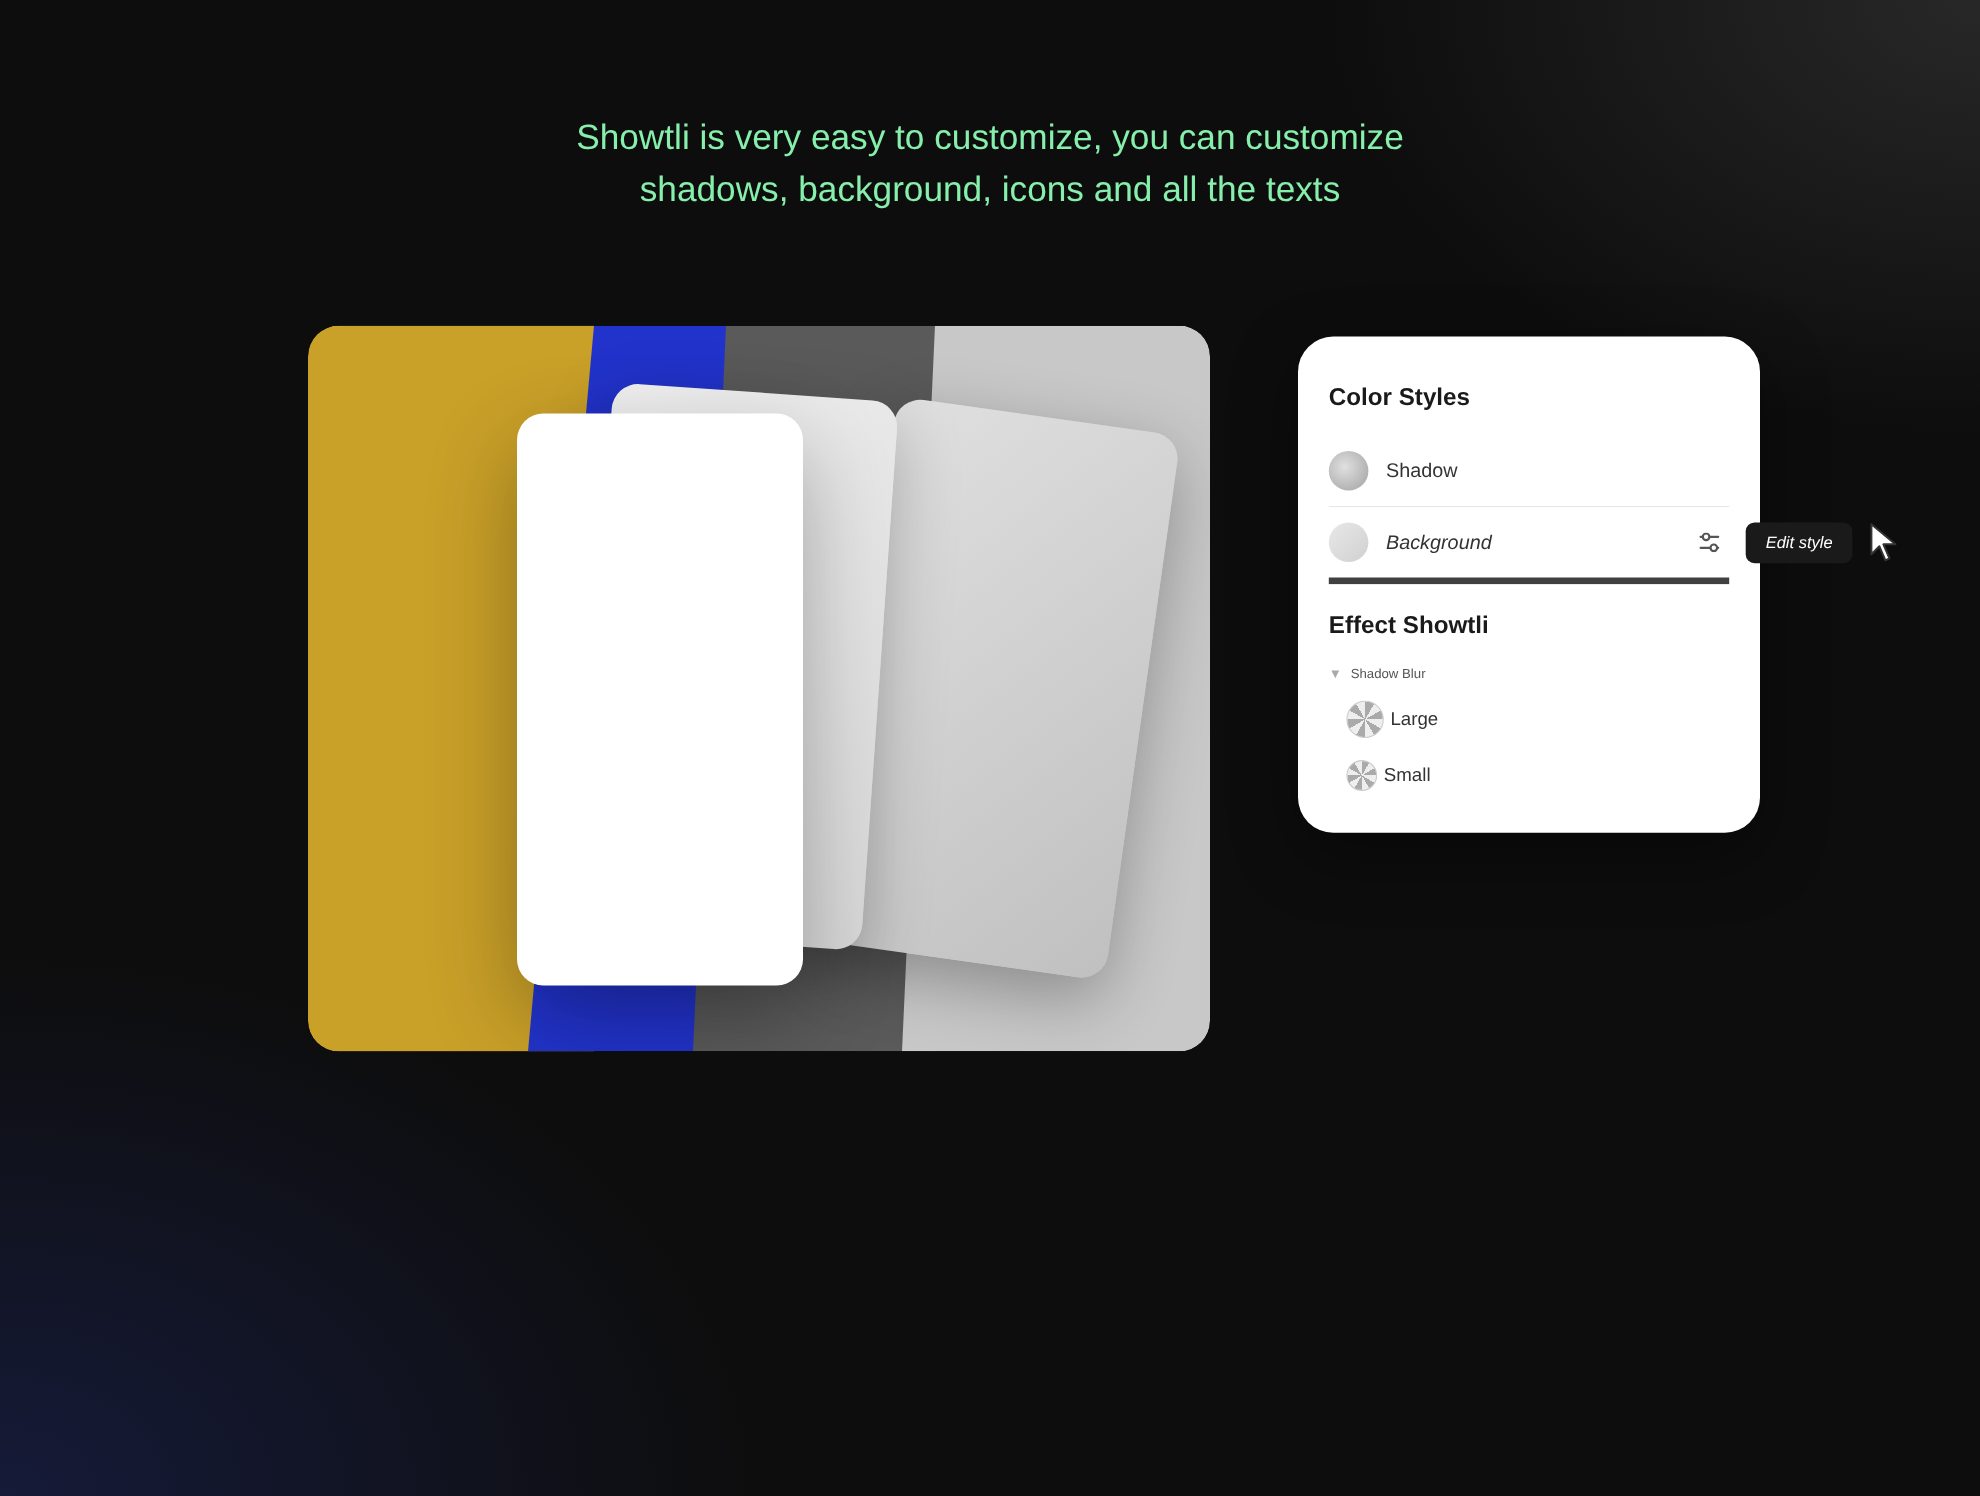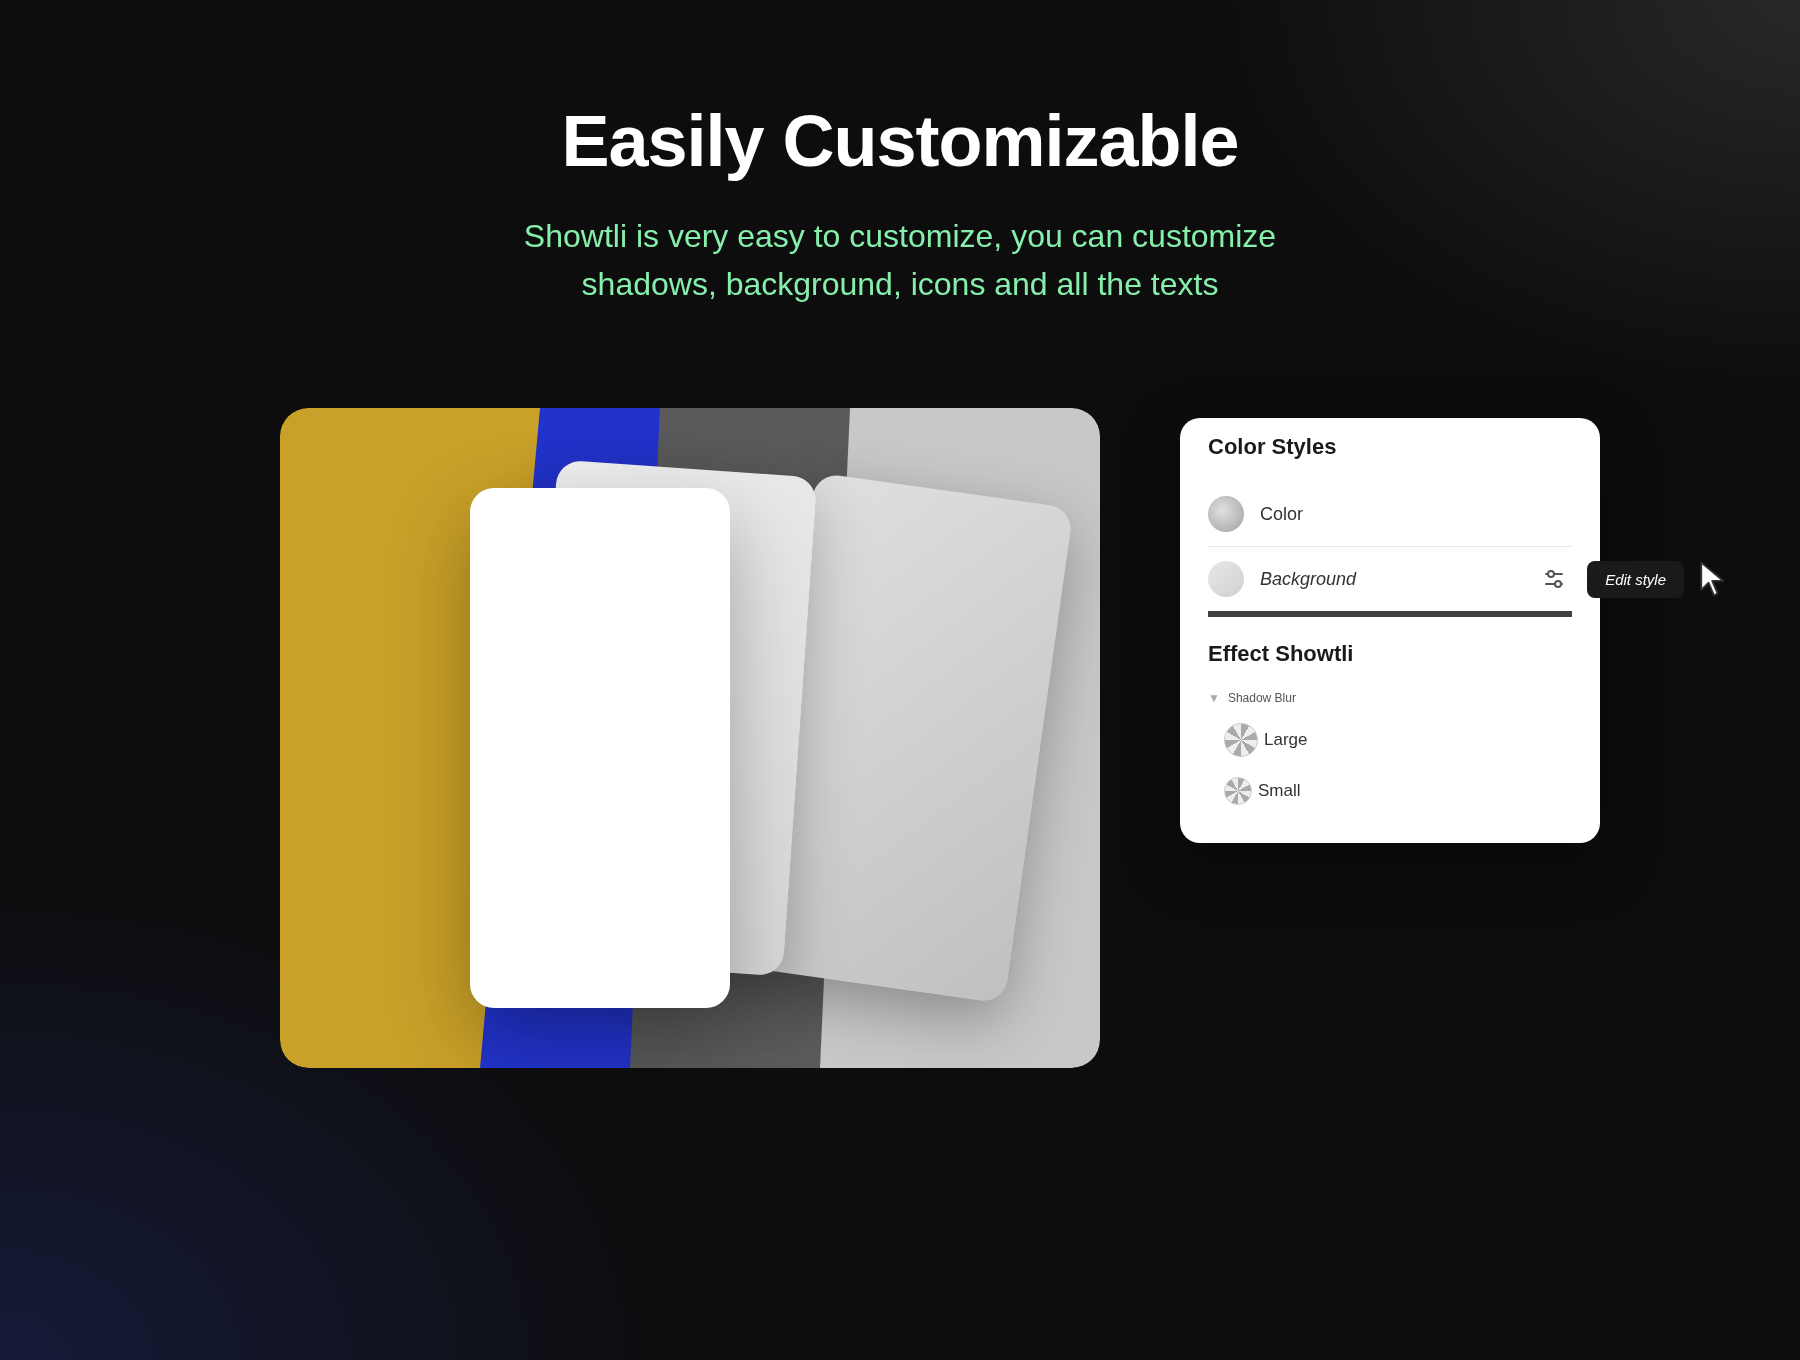--- a/index.html
+++ b/index.html
@@ -164,22 +164,22 @@
       box-shadow: 0 30px 80px rgba(0,0,0,0.3);
     }
 
     
     .color-panel {
       position: absolute;
       right: 0;
       top: 30px;
       width: 420px;
       background: #ffffff;
-      border-radius: 20px;
-      padding: 16px 28px 28px 28px;
+      border-radius: 32px;
+      padding: 42px 28px 28px 28px;
       z-index: 10;
       box-shadow: 0 20px 60px rgba(0,0,0,0.4);
     }
 
     .panel-title {
       font-size: 22px;
       font-weight: 700;
       color: #1a1a1a;
       margin-bottom: 22px;
     }
@@ -310,21 +310,20 @@
   </style>
 </head>
 <body>
 
 <div class="page-wrapper">
 
   <div class="bg-gradient-top-right"></div>
   <div class="bg-gradient-bottom-left"></div>
 
   <div class="header">
-    <h1 class="main-title">Easily Customizable</h1>
     <p class="subtitle">
       <span>Showtli is very easy to customize, you can customize</span><br>
       <span>shadows, background, icons and all the texts</span>
     </p>
   </div>
 
   <div class="content-area">
 
     <div class="card-showcase">
 
@@ -338,21 +337,21 @@
       <div class="card-back-right"></div>
       <div class="card-back-middle"></div>
       <div class="card-front"></div>
     </div>
 
     <div class="color-panel">
       <div class="panel-title">Color Styles</div>
 
       <div class="style-row">
         <div class="style-icon-circle icon-shadow"></div>
-        <span class="style-label">Color</span>
+        <span class="style-label">Shadow</span>
       </div>
 
       <div class="style-row active" style="position:relative;">
         <div class="style-icon-circle icon-background"></div>
         <span class="style-label">Background</span>
 
         <div class="edit-icon-btn">
           <svg width="20" height="18" viewBox="0 0 20 18" fill="none" xmlns="http://www.w3.org/2000/svg">
             <line x1="2" y1="4" x2="18" y2="4" stroke="#555" stroke-width="2" stroke-linecap="round"></line>
             <circle cx="7" cy="4" r="3" fill="white" stroke="#555" stroke-width="2"></circle>

